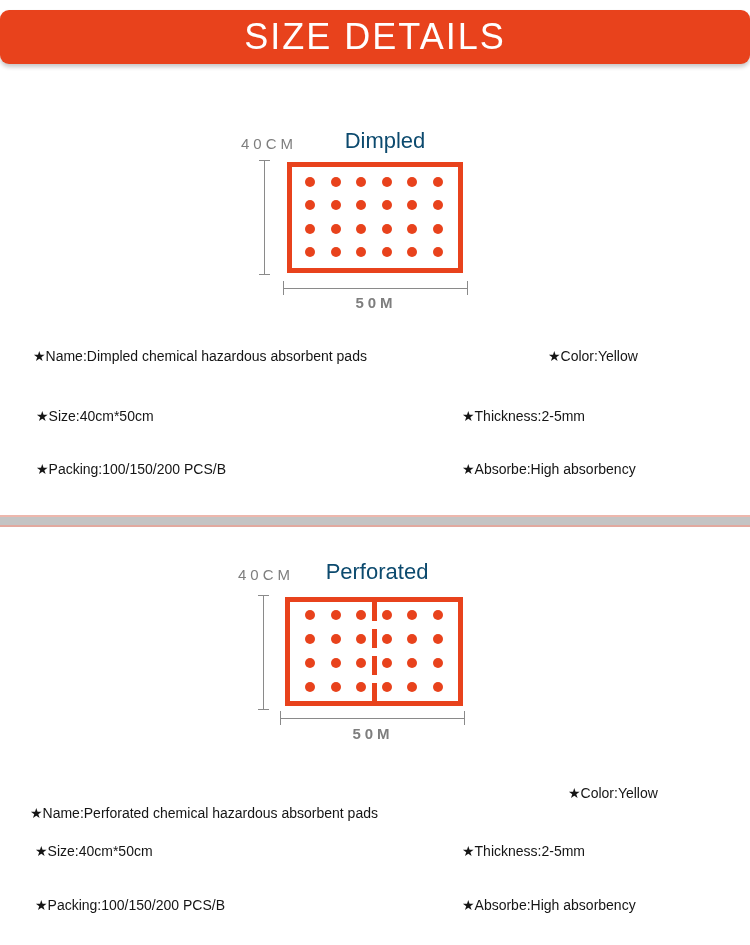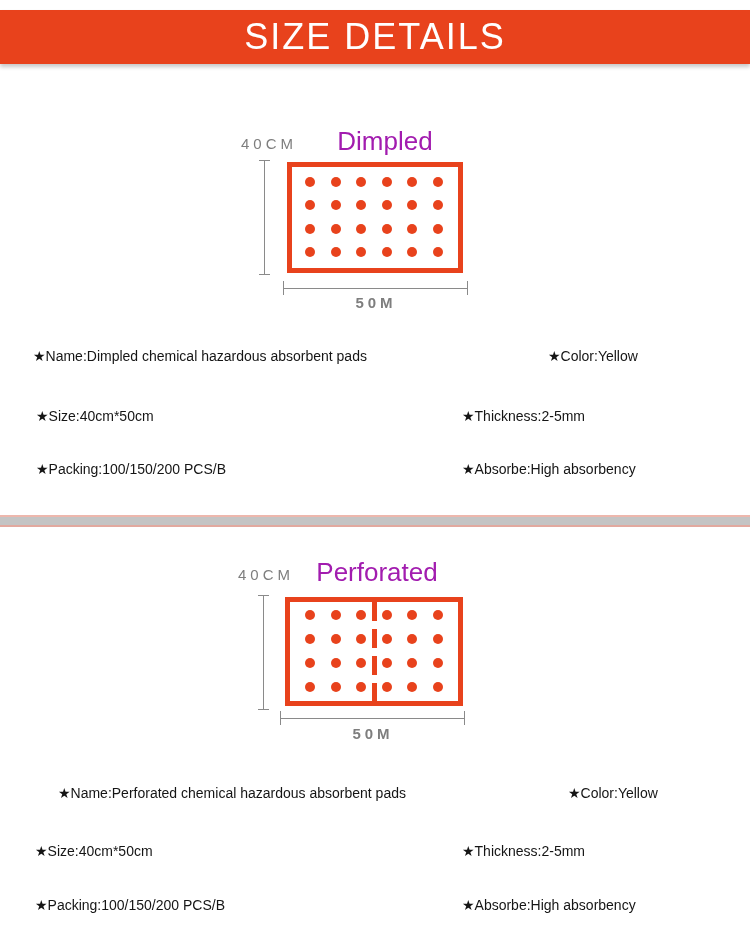--- a/index.html
+++ b/index.html
@@ -11,30 +11,30 @@
   *{margin:0;padding:0;box-sizing:border-box;}
   html,body{background:#fff;}
   body{font-family:"Liberation Sans",sans-serif;}
   #page{position:relative;width:750px;height:945px;background:#ffffff;overflow:hidden;}
 
   
   .banner{
     position:absolute;left:0;top:10px;width:750px;height:54px;
     background:var(--accent);
     box-shadow:0 3px 4px rgba(0,0,0,.22);
-    display:flex;align-items:center;justify-content:center;
+    display:flex;align-items:center;justify-content:center;border-radius:9px;
   }
   .banner-title{
     color:#ffffff;font-size:36px;letter-spacing:2px;font-weight:normal;
   }
 
   
   .diagram-title{
     position:absolute;transform:translateX(-50%);
-    color:#a21caf;font-size:26px;line-height:30px;white-space:nowrap;
+    color:#0c4a6e;font-size:22px;line-height:30px;white-space:nowrap;
   }
   .dim-label{
     position:absolute;color:var(--label-gray);font-size:15px;
     letter-spacing:4px;line-height:16px;white-space:nowrap;
   }
   .dim-label.center{transform:translateX(-50%);font-weight:bold;}
   .vline,.hline,.tick-h,.tick-v{position:absolute;background:var(--dim-gray);}
   .vline{width:1px;}
   .hline{height:1px;}
   .tick-h{height:1px;width:11px;}
@@ -171,21 +171,21 @@
           <div class="dot"></div>
         </div>
       <div class="perforation"></div>
     </div>
 
     <div class="hline" style="left:280px;top:718px;width:185px;"></div>
     <div class="tick-v" style="left:280px;top:711px;"></div>
     <div class="tick-v" style="left:464px;top:711px;"></div>
     <div class="dim-label center" style="left:373px;top:726px;">50M</div>
 
-    <div class="spec" style="left:30px;top:780px;margin-left:28px;">★Name:Perforated chemical hazardous absorbent pads</div>
+    <div class="spec" style="left:30px;top:800px;">★Name:Perforated chemical hazardous absorbent pads</div>
     <div class="spec" style="left:568px;top:780px;">★Color:Yellow</div>
     <div class="spec" style="left:35px;top:838px;">★Size:40cm*50cm</div>
     <div class="spec" style="left:462px;top:838px;">★Thickness:2-5mm</div>
     <div class="spec" style="left:35px;top:892px;">★Packing:100/150/200 PCS/B</div>
     <div class="spec" style="left:462px;top:892px;">★Absorbe:High absorbency</div>
   </div>
 
 </div>
 
 </body></html>

